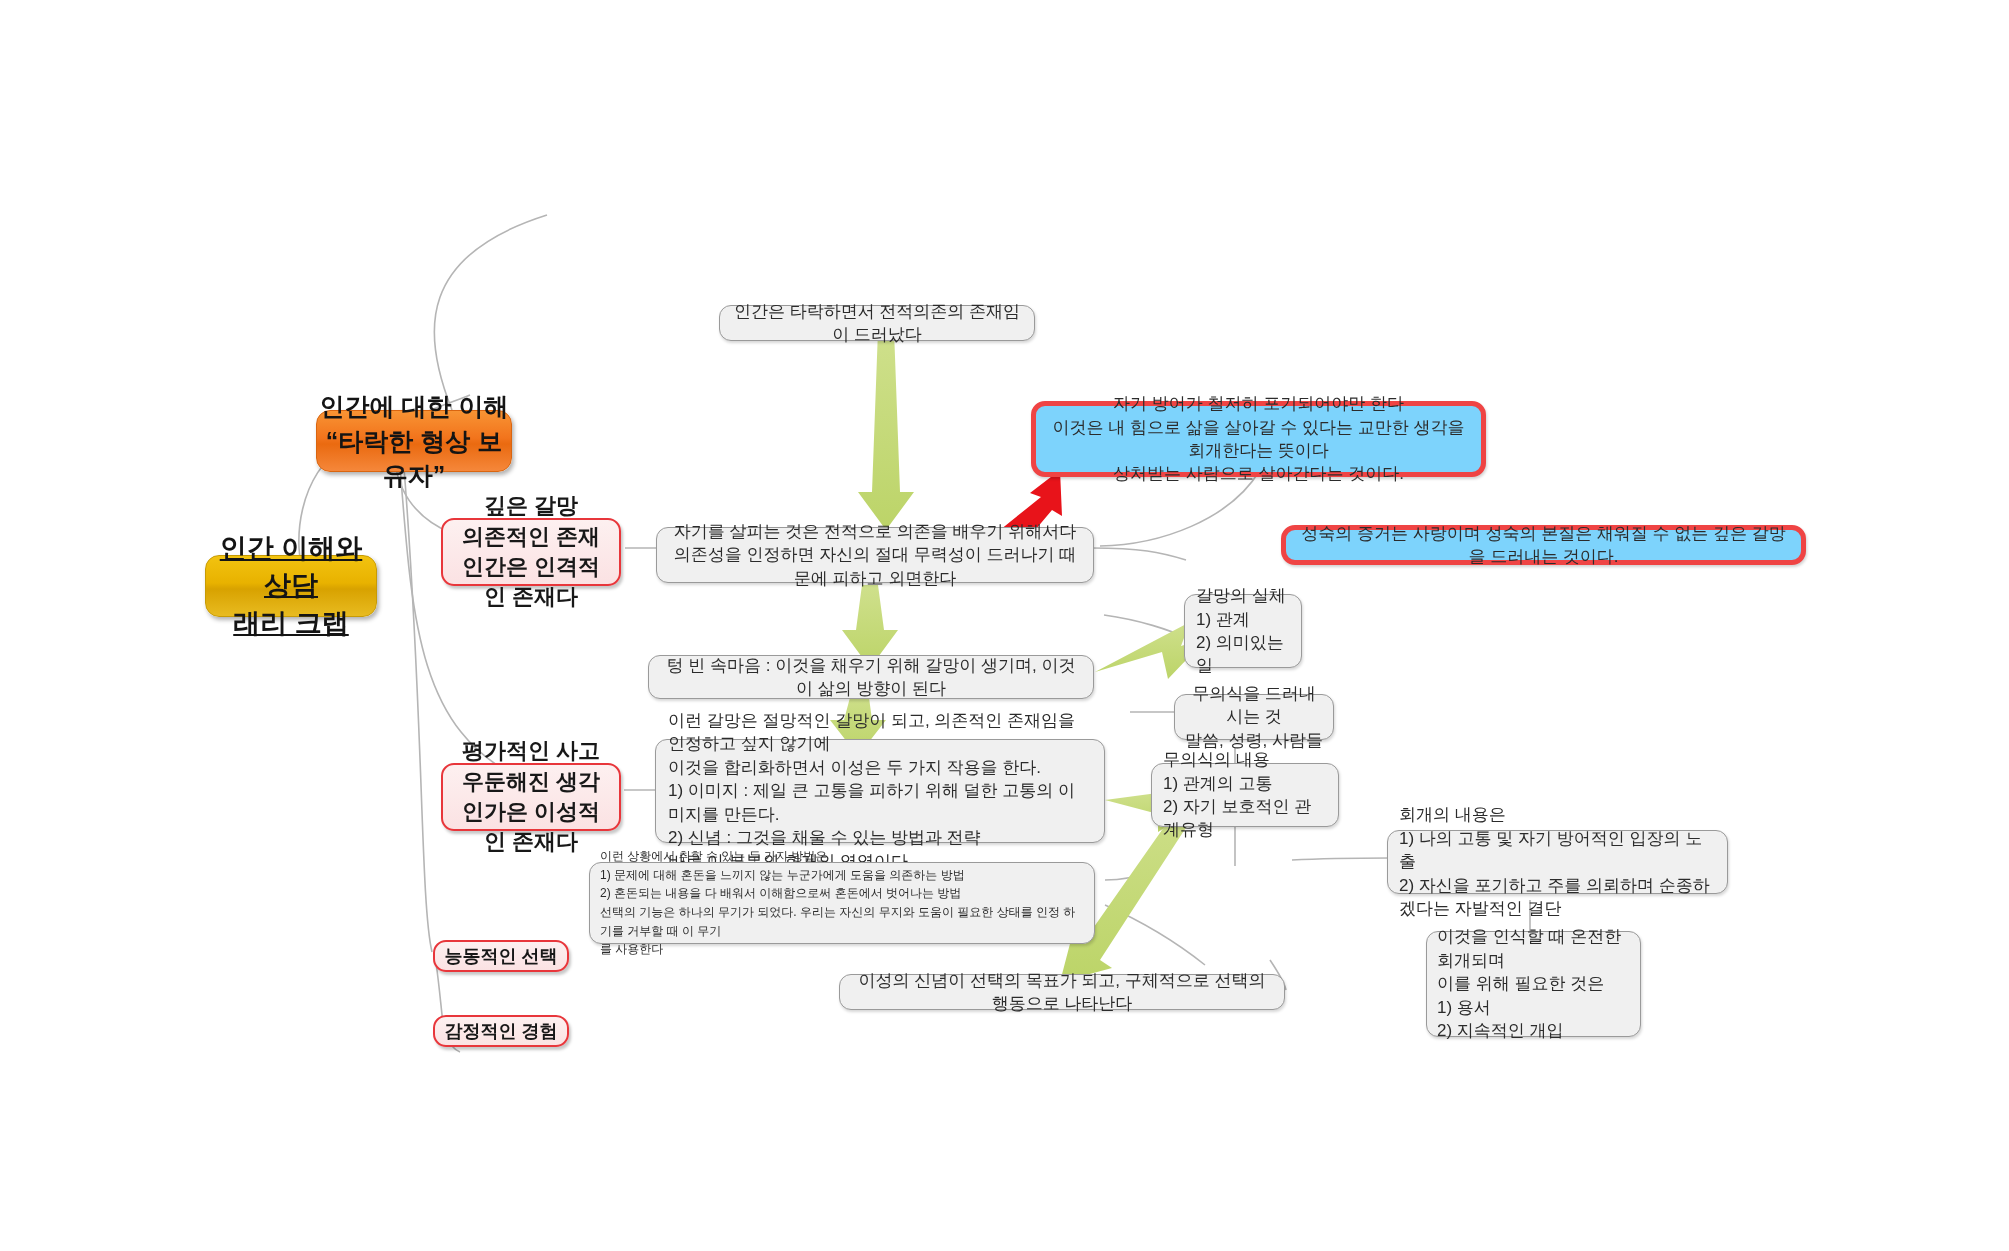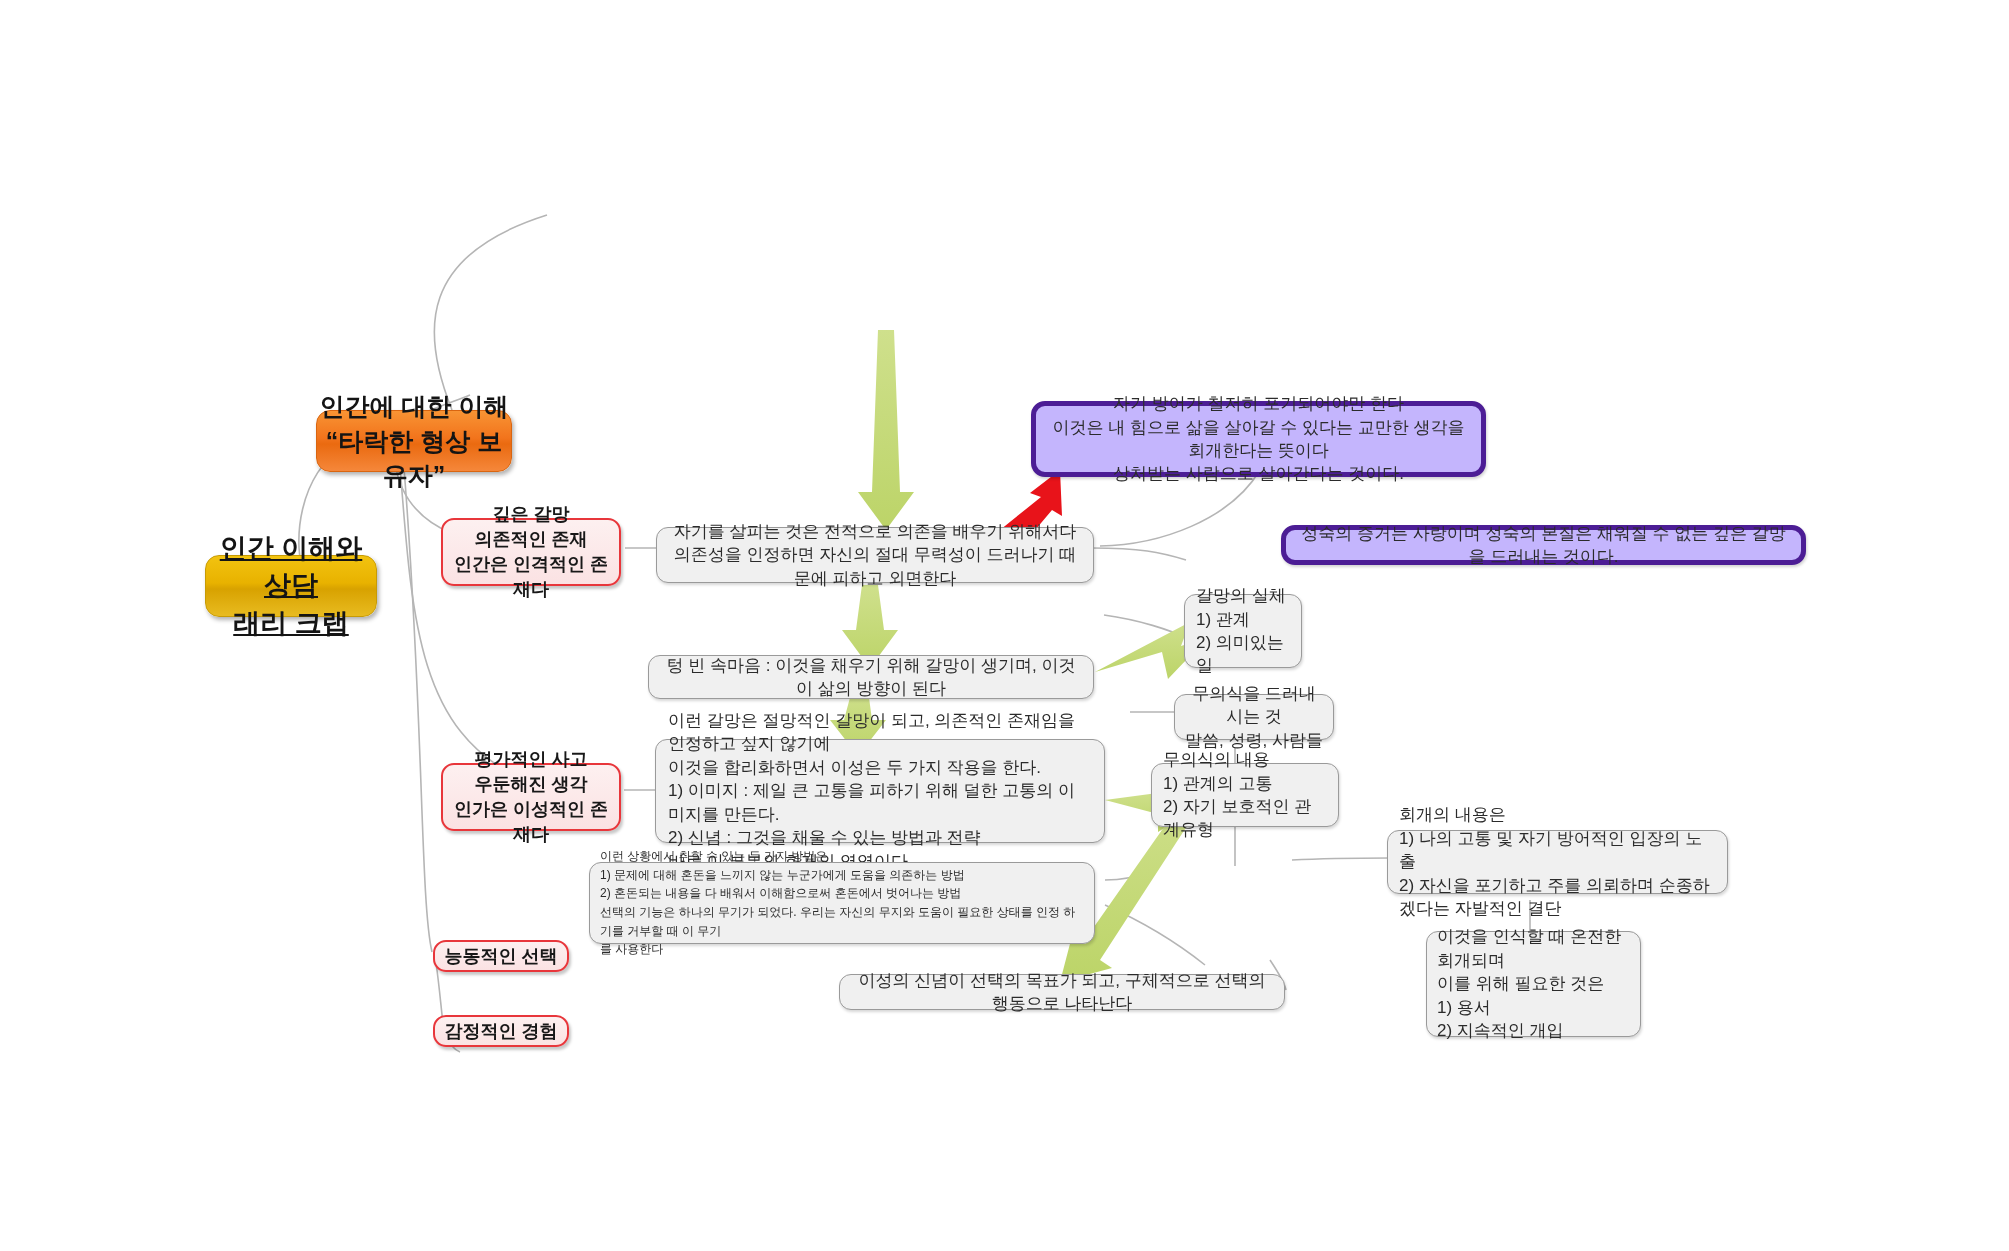--- a/index.html
+++ b/index.html
@@ -57,21 +57,21 @@
     font-weight: 700;
     color: #141414;
     box-shadow: 2px 3px 4px rgba(0,0,0,0.30);
   }
 
   
   .node.pink {
     background: linear-gradient(180deg, #fdf0f0 0%, #fbe2e3 100%);
     border: 2px solid #e8363b;
     border-radius: 13px;
-    font-size: 18px;
+    font-size: 22px;
     font-weight: 700;
     color: #181818;
     box-shadow: 2px 3px 3px rgba(0,0,0,0.22);
   }
   .node.pink.small {
     font-size: 18px;
     border-radius: 13px;
   }
   .node.pink.wide {
     font-weight: 600;
@@ -92,22 +92,22 @@
     text-align: left;
     justify-content: flex-start;
   }
   .node.gray.tiny {
     font-size: 12px;
     line-height: 1.55;
   }
 
   
   .node.orangebox {
-    background: #c4b5fd;
-    border: 5px solid #4c1d95;
+    background: #7dd3fc;
+    border: 5px solid #ef4444;
     border-radius: 14px;
     font-size: 17px;
     color: #2b2b2b;
     box-shadow: 1px 2px 3px rgba(0,0,0,0.18);
   }
   .node.orangebox.thin {
     border-width: 5px;
     font-size: 17px;
   }
 </style>
@@ -167,20 +167,21 @@
     </g>
   </svg>
 
   <div class="node root" style="left:205px; top:555px; width:172px; height:62px;">인간 이해와 상담
 래리 크랩</div>
 
   <div class="node primary" style="left:316px; top:410px; width:196px; height:62px;">인간에 대한 이해
 “타락한 형상 보유자”</div>
 
 
+  <div class="node gray" style="left:719px; top:305px; width:316px; height:36px; padding:4px 12px;">인간은 타락하면서 전적의존의 존재임이 드러났다</div>
 
   <div class="node orangebox" style="left:1031px; top:401px; width:455px; height:76px; padding:4px 14px;">자기 방어가 철저히 포기되어야만 한다
 이것은 내 힘으로 삶을 살아갈 수 있다는 교만한 생각을 회개한다는 뜻이다
 상처받는 사람으로 살아간다는 것이다.</div>
 
   <div class="node orangebox thin" style="left:1281px; top:525px; width:525px; height:40px; padding:2px 12px;">성숙의 증거는 사랑이며 성숙의 본질은 채워질 수 없는 깊은 갈망을 드러내는 것이다.</div>
 
   <div class="node pink" style="left:441px; top:518px; width:180px; height:68px; padding:2px 8px;">깊은 갈망
 의존적인 존재
 인간은 인격적인 존재다</div>

